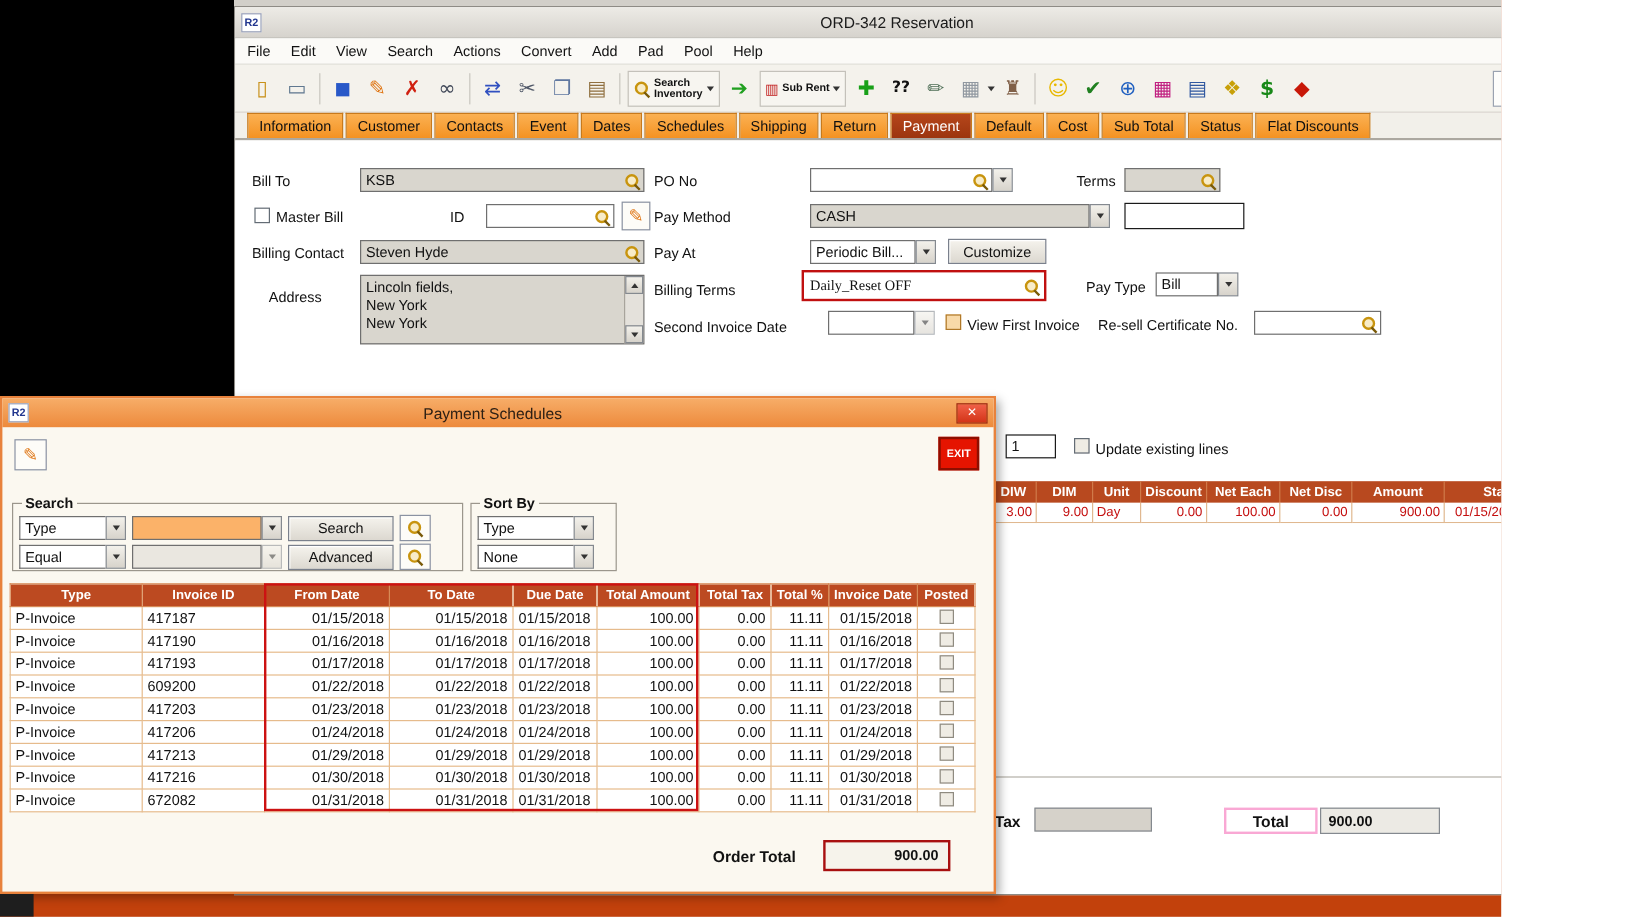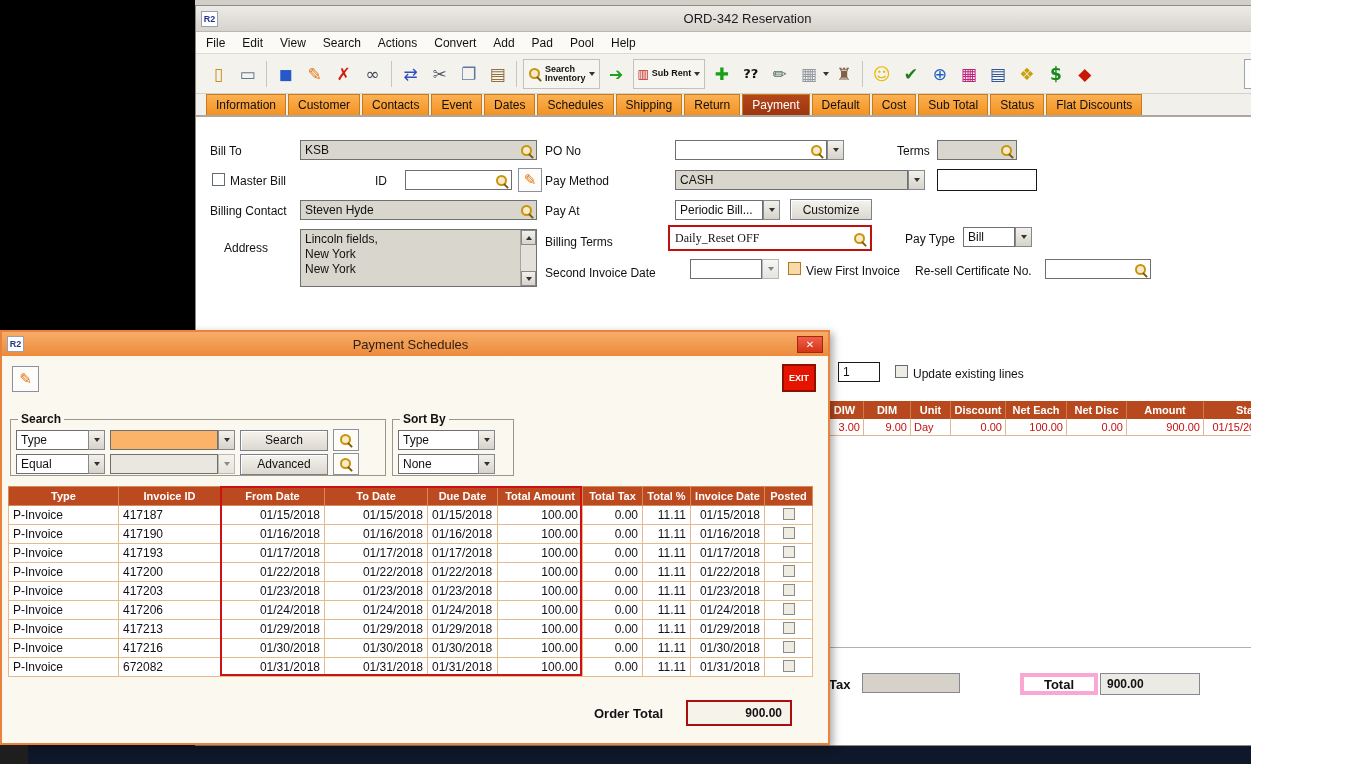--- a/index.html
+++ b/index.html
@@ -1,17 +1,17 @@
 <!DOCTYPE html>
 <html><head>
 <meta charset="utf-8">
 <style>
 *{margin:0;padding:0;box-sizing:border-box;}
 body{background:#fff;}
-.screen{position:relative;width:1251px;height:764px;overflow:hidden;background:#0f172a;
+.screen{position:relative;width:1251px;height:764px;overflow:hidden;background:#c2410c;
   font-family:"Liberation Sans","DejaVu Sans",sans-serif;font-size:12px;color:#111;}
 .abs{position:absolute;}
 .top-strip{left:195px;top:0;width:1166px;height:5px;background:#D2CFC9;}
 .black-panel{left:0;top:0;width:195px;height:330px;background:#000;z-index:2;}
 .taskbar-stub{left:0;top:745px;width:28px;height:19px;background:#1E1E1E;z-index:6;}
 
 
 .main-window{left:195px;top:5px;width:1172px;height:741px;background:#fff;border:1px solid #8E8B85;z-index:1;}
 .titlebar{height:26px;background:linear-gradient(#EDEBE6,#D6D3CD);display:flex;align-items:center;border-bottom:1px solid #BBB8B2;}
 .badge{width:17px;height:16px;margin-left:5px;background:#fff;border:1px solid #98A0B8;color:#22368E;font-size:9px;font-weight:bold;display:flex;align-items:center;justify-content:center;}
@@ -304,21 +304,21 @@
         <div class="gc" style="width:117px">01/15/2018 09:00 AM</div>
         <div class="gc" style="width:45px;justify-content:flex-start">02/12/</div>
       </div>
       <div class="gempty" style="left:630px;top:319px;width:540px;height:212px"></div>
       <div class="btn abs" style="left:1146px;top:512px;width:17px;height:17px">
           <span class="tri-right"></span>
         </div>
 
       <div class="flabel bold" style="left:633px;top:560px;font-size:13px">Tax</div>
       <div class="abs" style="left:666px;top:556px;width:98px;height:20px;background:#D6D2CA;border:1px solid #84898F"></div>
-      <div class="abs bold" style="left:824px;top:556px;width:78px;height:22px;background:#fff;border:4px solid #f9a8d4;display:flex;align-items:center;justify-content:center;font-size:13px">Total</div>
+      <div class="abs bold" style="left:824px;top:556px;width:78px;height:22px;background:#fff;border:2px solid #f9a8d4;display:flex;align-items:center;justify-content:center;font-size:13px">Total</div>
       <div class="abs bold" style="left:904px;top:556px;width:100px;height:22px;background:#ECEAE4;border:1px solid #84898F;display:flex;align-items:center;padding-left:6px">900.00</div>
     </div>
   </div>
 
   <div class="dialog">
     <div class="dlg-title">
       <div class="badge">R2</div>
       <div class="title">Payment Schedules</div>
       <div class="dlg-close">✕</div>
     </div>
@@ -451,21 +451,21 @@
               <td class="ta-l">01/17/2018</td>
               <td class="ta-r">100.00</td>
               <td class="ta-r">0.00</td>
               <td class="ta-r">11.11</td>
               <td class="ta-r">01/17/2018</td>
               <td class="ta-c"><span class="cb posted"></span></td>
             </tr>
 
             <tr>
               <td class="ta-l">P-Invoice</td>
-              <td class="ta-l">417200</td>
+              <td class="ta-l">609200</td>
               <td class="ta-r">01/22/2018</td>
               <td class="ta-r">01/22/2018</td>
               <td class="ta-l">01/22/2018</td>
               <td class="ta-r">100.00</td>
               <td class="ta-r">0.00</td>
               <td class="ta-r">11.11</td>
               <td class="ta-r">01/22/2018</td>
               <td class="ta-c"><span class="cb posted"></span></td>
             </tr>
 

